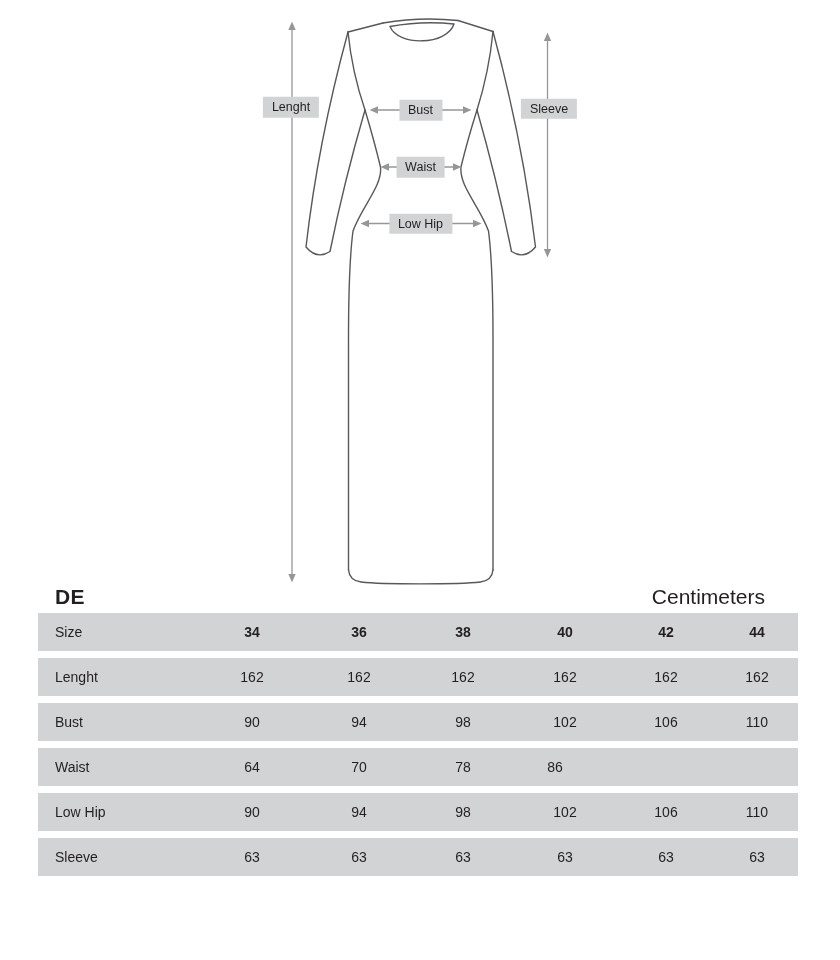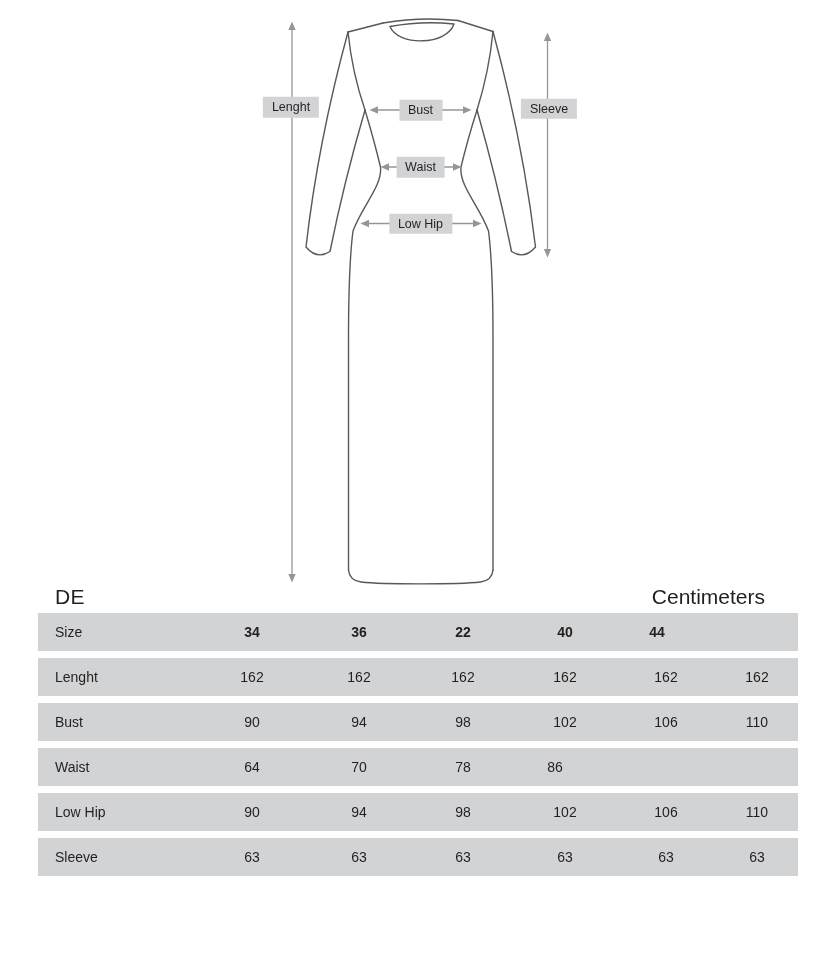--- a/index.html
+++ b/index.html
@@ -11,21 +11,21 @@
   .mlabel{
     position:absolute;transform:translate(-50%,-50%);
     background:#d2d3d4;color:#231f20;
     font-size:12.5px;line-height:1;padding:4px 9px;white-space:nowrap;
   }
   .chart{position:absolute;left:38px;top:582px;width:760px;}
   .chart-header{
     display:flex;justify-content:space-between;align-items:flex-end;
     height:31px;box-sizing:border-box;font-size:21px;padding-bottom:4px;
   }
-  .de{font-weight:400;padding-left:17px;letter-spacing:.3px;}
+  .de{font-weight:700;padding-left:17px;letter-spacing:.3px;}
   .unit{padding-right:33px;}
   .trow{
     display:flex;height:38px;line-height:38px;background:#d2d3d4;
     margin-bottom:7px;font-size:14px;
   }
   .trow:last-child{margin-bottom:0;}
   .c-label{width:160px;padding-left:17px;box-sizing:border-box;text-align:left;}
   .c-v{text-align:center;}
   .c1{width:108px}.c2{width:106px}.c3{width:102px}.c4{width:102px}.c5{width:100px}.c6{width:82px}
   .bold{font-weight:700;}
@@ -89,22 +89,23 @@
   <div class="chart">
     <div class="chart-header">
       <span class="de">DE</span>
       <span class="unit">Centimeters</span>
     </div>
 
     <div class="trow">
       <span class="c-label">Size</span>
       <span class="c-v c1 bold">34</span>
       <span class="c-v c2 bold">36</span>
-      <span class="c-v c3 bold">22</span>
+      <span class="c-v c3 bold">38</span>
       <span class="c-v c4 bold">40</span>
+      <span class="c-v c5 bold">42</span>
       <span class="c-v c6 bold">44</span>
     </div>
 
     <div class="trow">
       <span class="c-label">Lenght</span>
       <span class="c-v c1">162</span>
       <span class="c-v c2">162</span>
       <span class="c-v c3">162</span>
       <span class="c-v c4">162</span>
       <span class="c-v c5">162</span>

